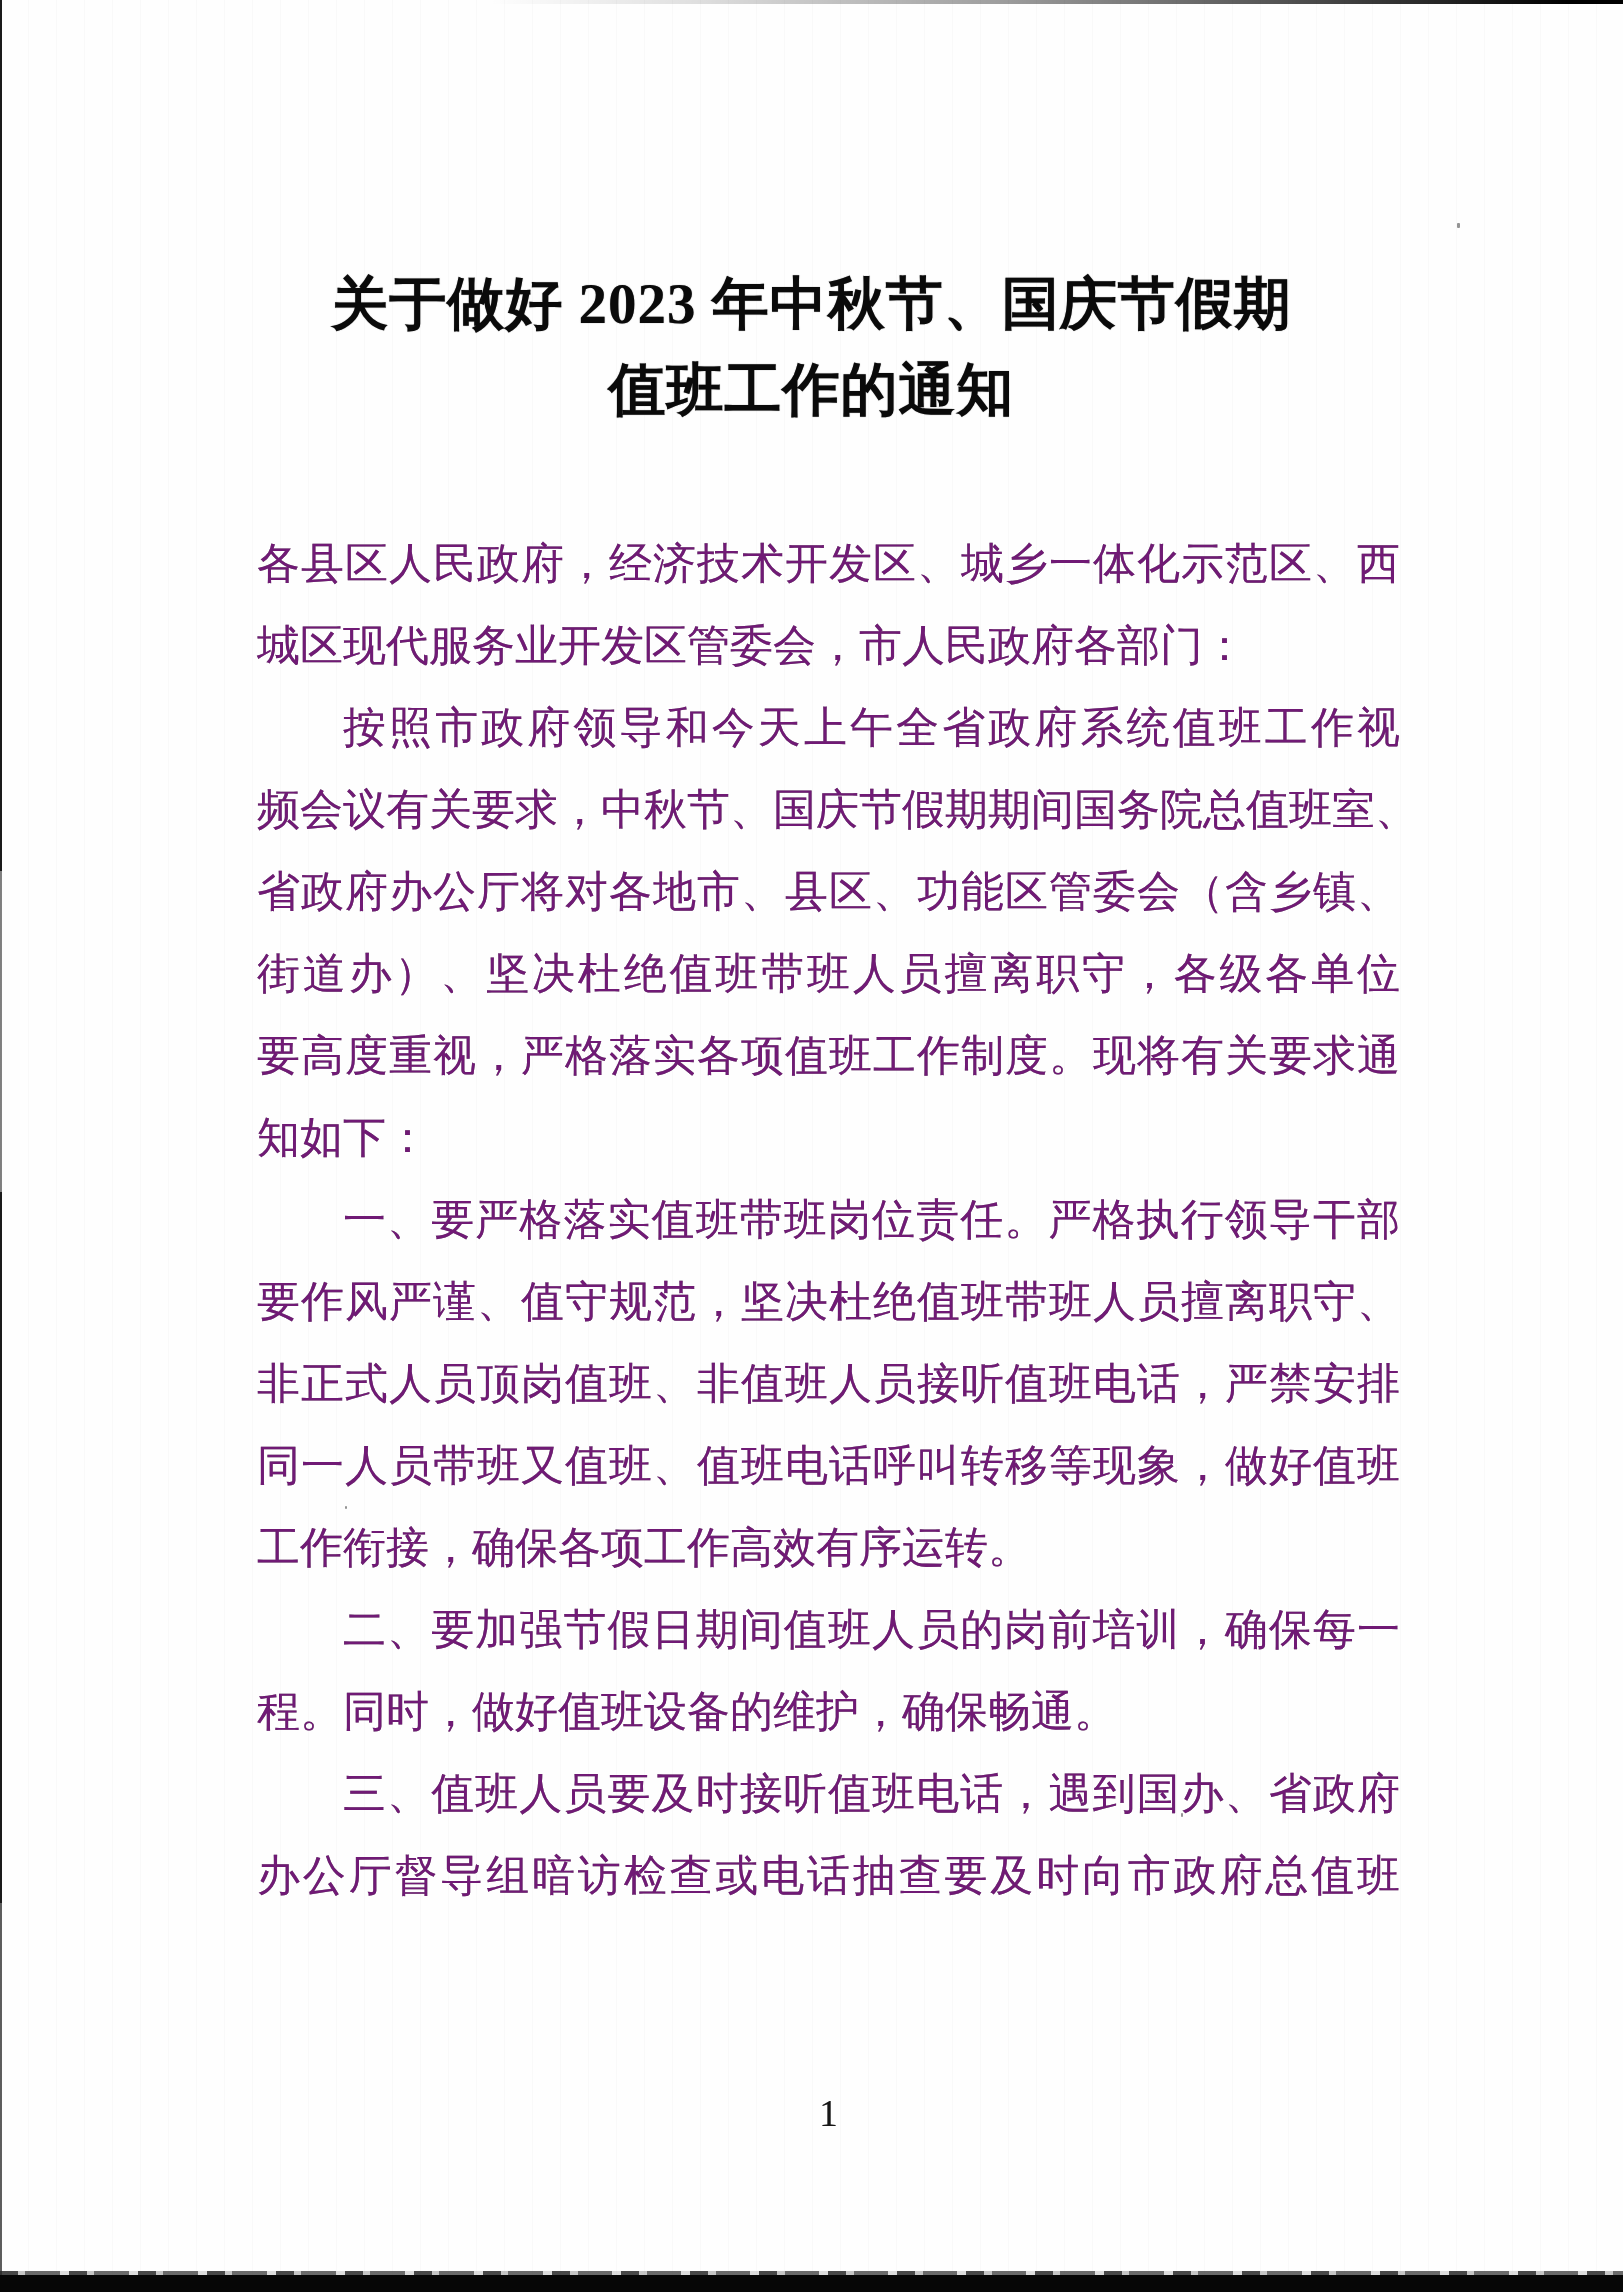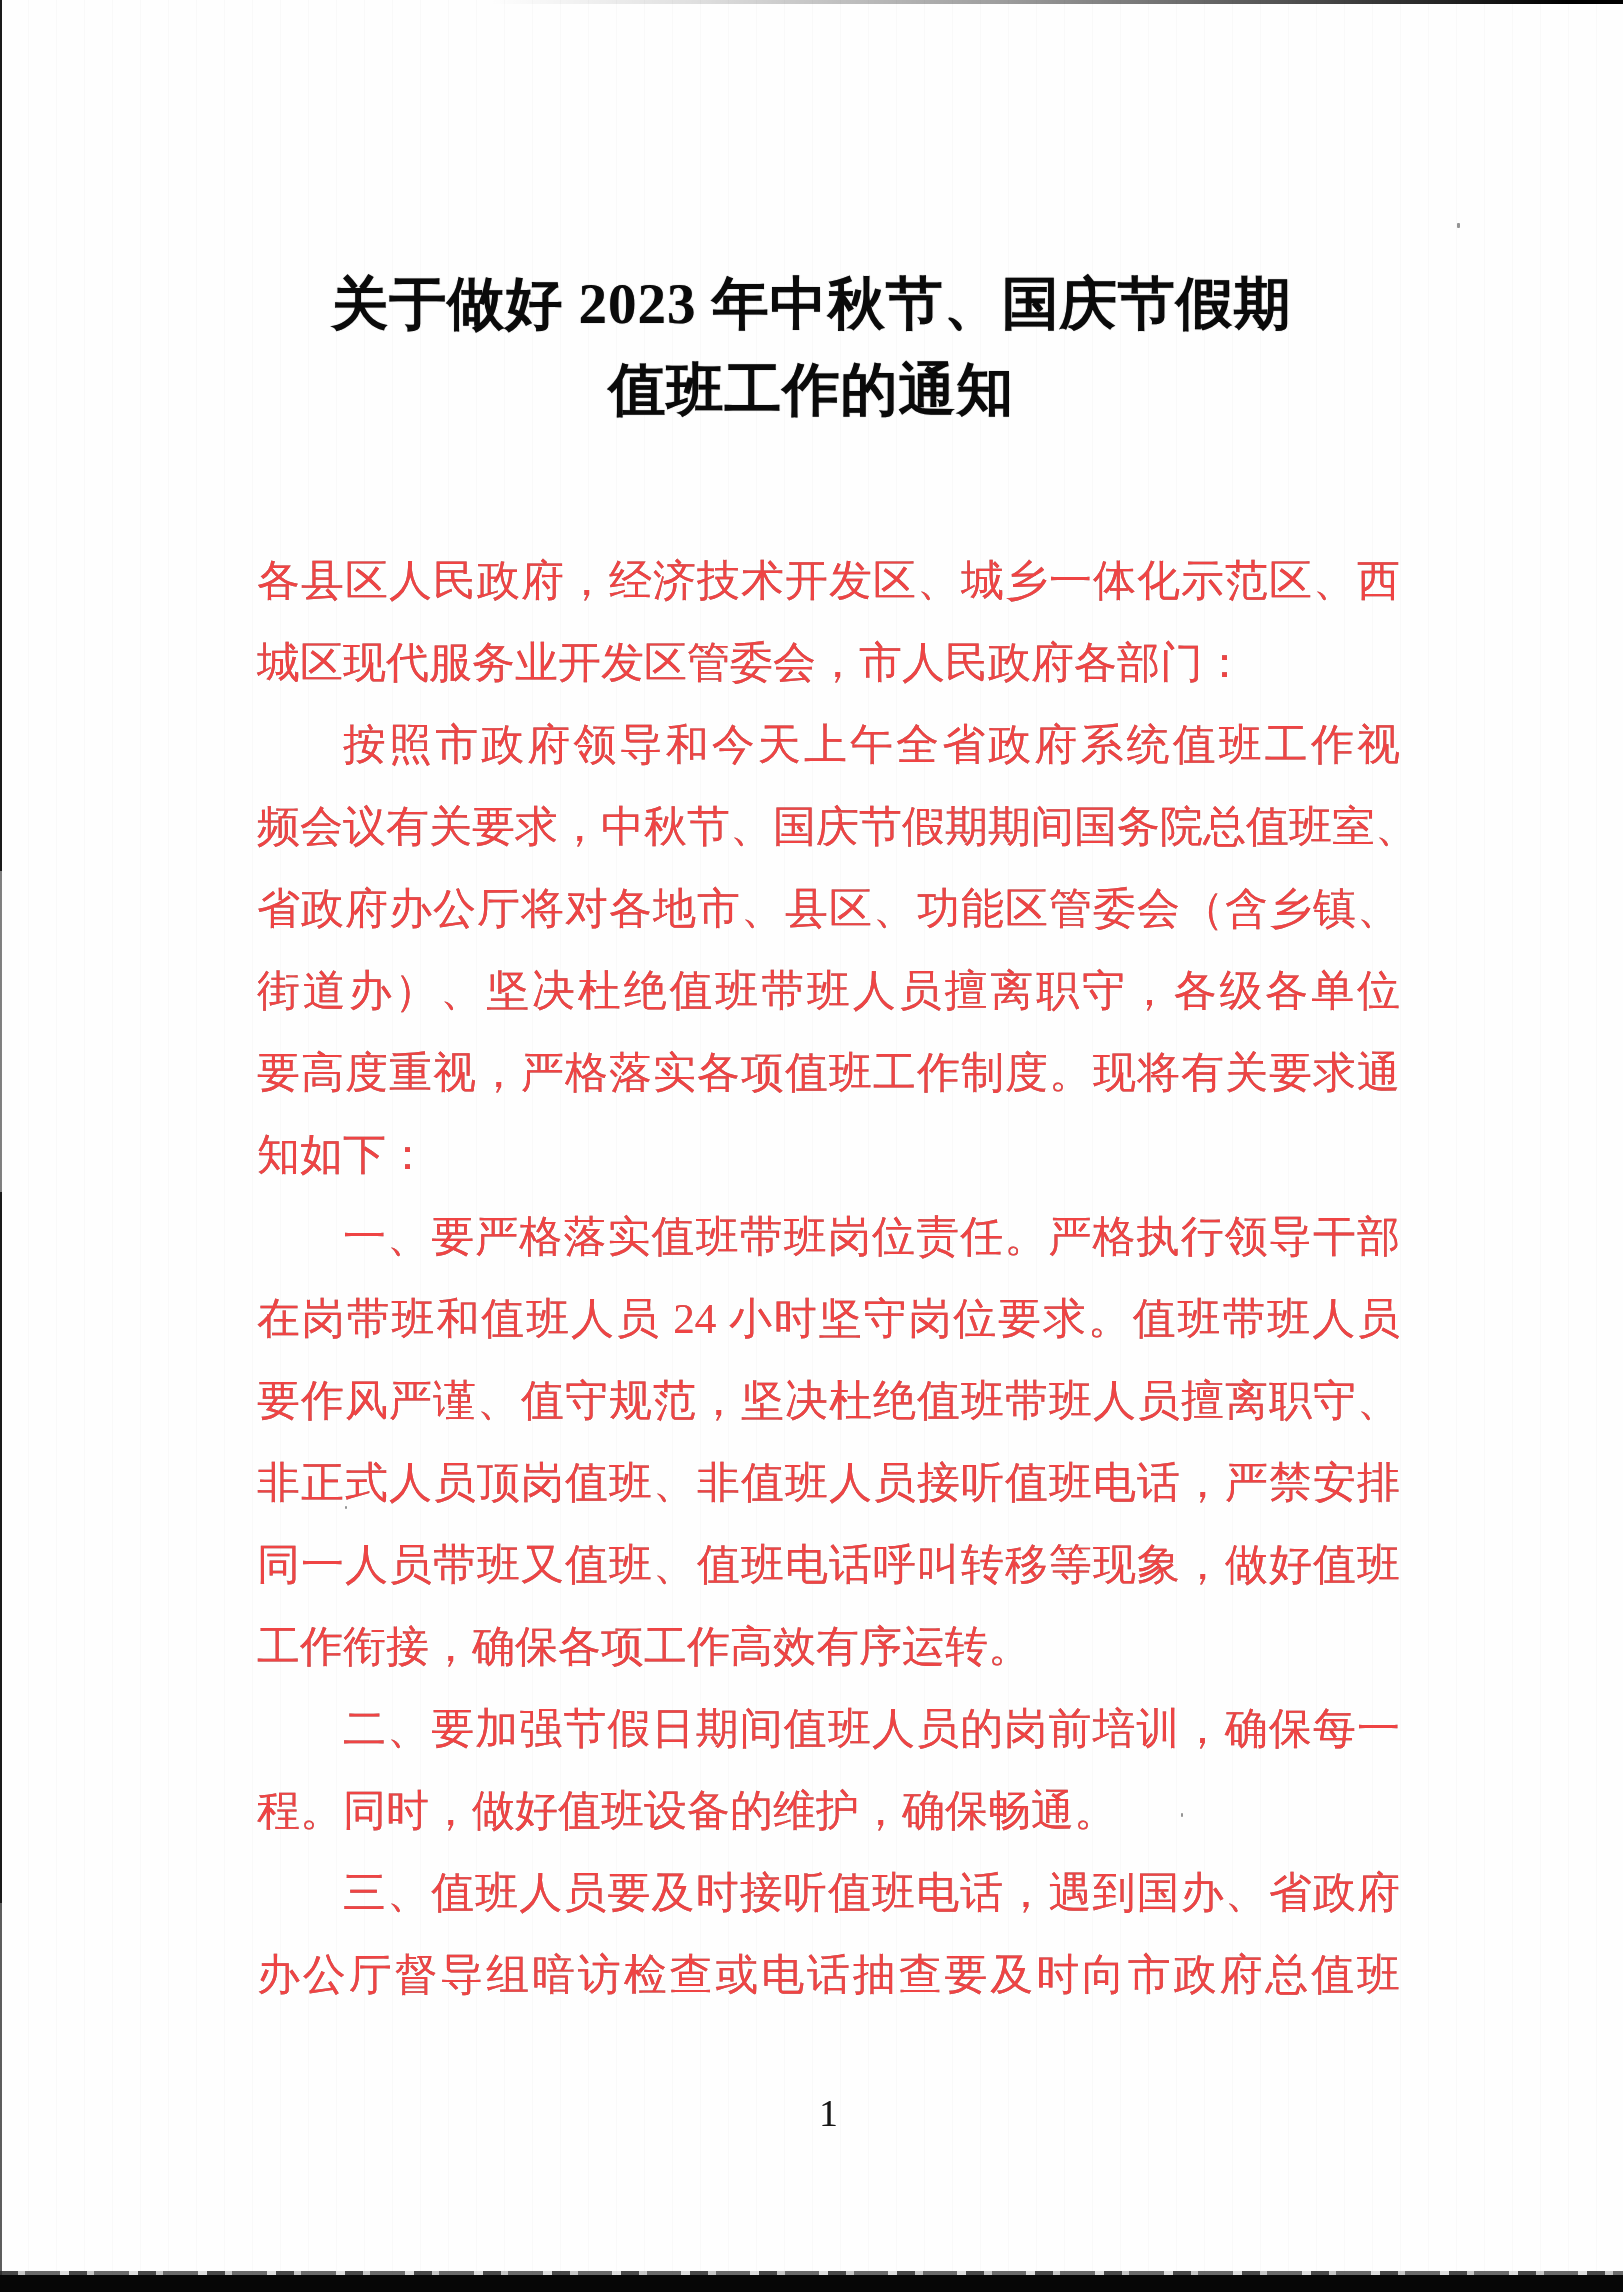--- a/index.html
+++ b/index.html
@@ -57,22 +57,22 @@
   .title {
     position: absolute; left: 240px; top: 261px; width: 1143px;
     text-align: center;
     font-size: 57px; font-weight: 700; color: #0a0a0a;
     line-height: 86px;
     letter-spacing: 1px;
     text-shadow: 0 0 1px rgba(0,0,0,0.55);
     white-space: nowrap;
   }
   .doc-body {
-    position: absolute; left: 257px; top: 540px; width: 1143px;
-    color: #ef4444;
+    position: absolute; left: 257px; top: 523px; width: 1143px;
+    color: #701a75;
   }
   .line {
     height: 82px; line-height: 82px;
     font-size: 43px;
     white-space: nowrap;
     text-shadow: 0 0 0.6px rgba(0,0,0,0.5);
   }
   .line.justify { text-align: justify; text-align-last: justify; }
   .line.indent  { text-indent: 86px; }
   .page-number {
@@ -102,21 +102,20 @@
   <div class="doc-body">
       <div class="line justify">各县区人民政府，经济技术开发区、城乡一体化示范区、西</div>
       <div class="line">城区现代服务业开发区管委会，市人民政府各部门：</div>
       <div class="line justify indent">按照市政府领导和今天上午全省政府系统值班工作视</div>
       <div class="line justify">频会议有关要求，中秋节、国庆节假期期间国务院总值班室、</div>
       <div class="line justify">省政府办公厅将对各地市、县区、功能区管委会（含乡镇、</div>
       <div class="line justify">街道办）、坚决杜绝值班带班人员擅离职守，各级各单位</div>
       <div class="line justify">要高度重视，严格落实各项值班工作制度。现将有关要求通</div>
       <div class="line">知如下：</div>
       <div class="line justify indent">一、要严格落实值班带班岗位责任。严格执行领导干部</div>
-      <div class="line justify">在岗带班和值班人员 24 小时坚守岗位要求。值班带班人员</div>
       <div class="line justify">要作风严谨、值守规范，坚决杜绝值班带班人员擅离职守、</div>
       <div class="line justify">非正式人员顶岗值班、非值班人员接听值班电话，严禁安排</div>
       <div class="line justify">同一人员带班又值班、值班电话呼叫转移等现象，做好值班</div>
       <div class="line">工作衔接，确保各项工作高效有序运转。</div>
       <div class="line justify indent">二、要加强节假日期间值班人员的岗前培训，确保每一</div>
       <div class="line">程。同时，做好值班设备的维护，确保畅通。</div>
       <div class="line justify indent">三、值班人员要及时接听值班电话，遇到国办、省政府</div>
       <div class="line justify">办公厅督导组暗访检查或电话抽查要及时向市政府总值班</div>
     </div>
 

